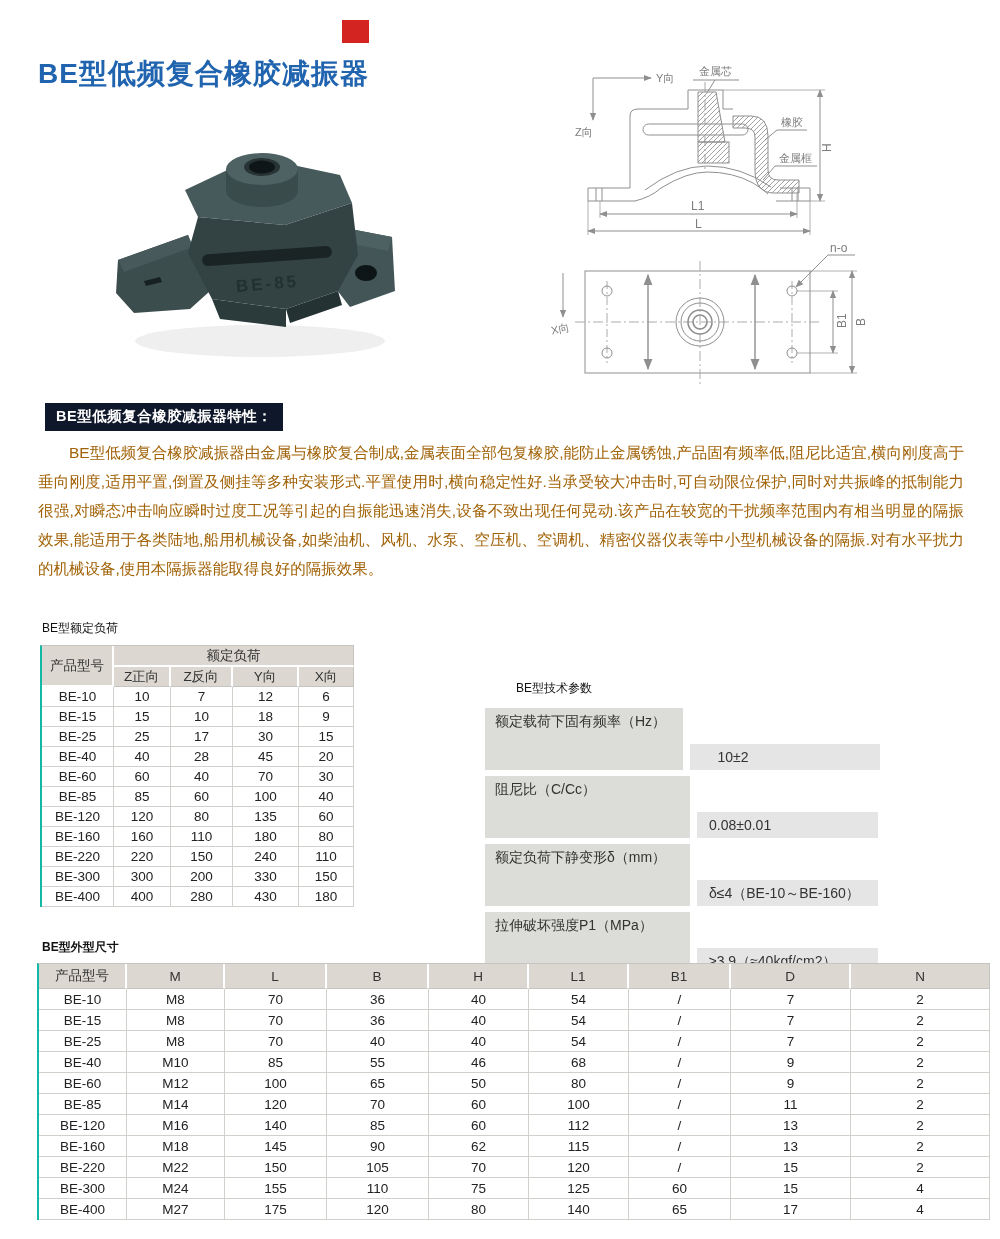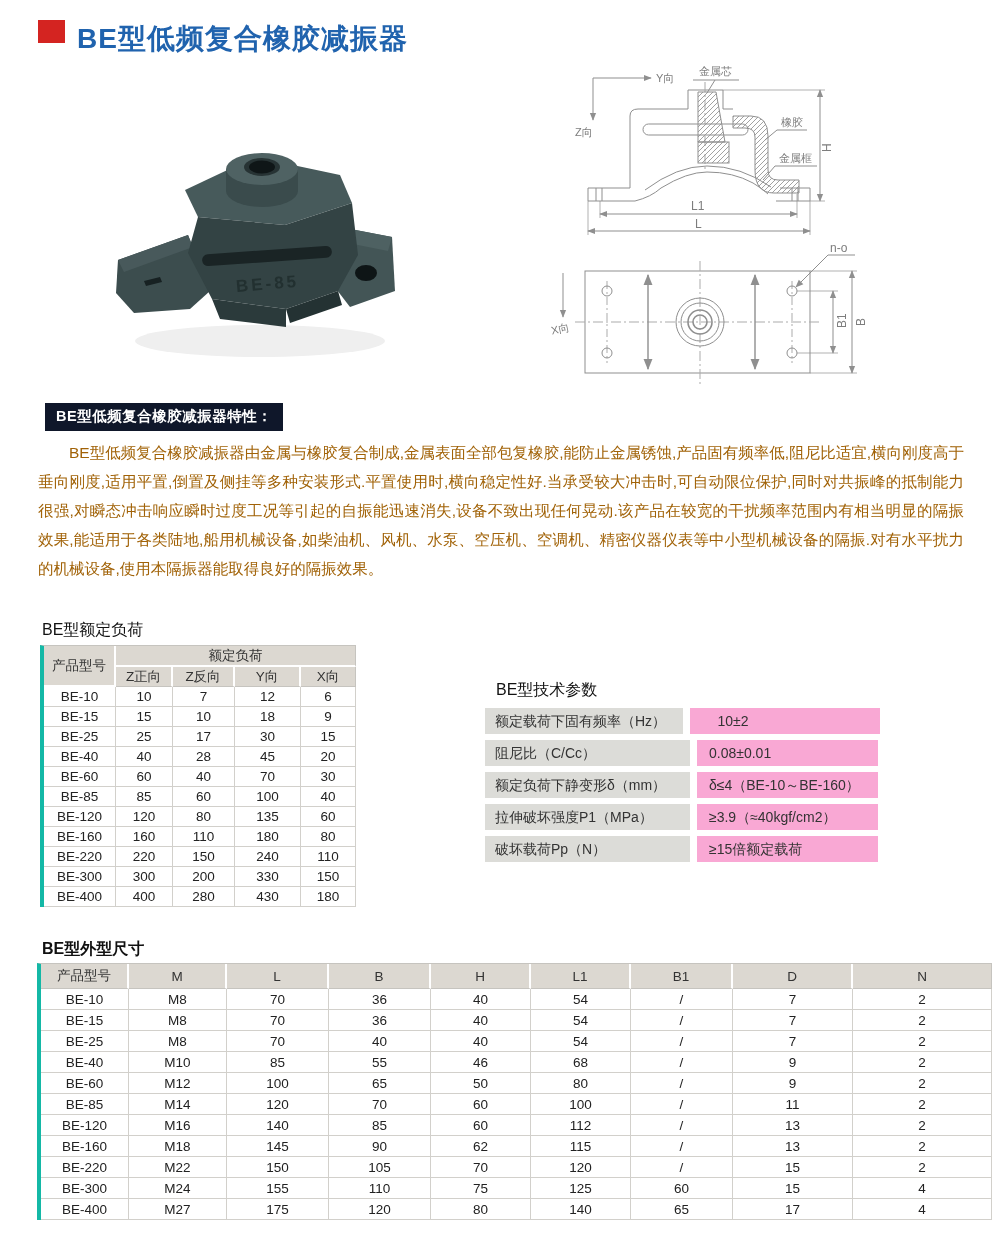--- a/index.html
+++ b/index.html
@@ -1,64 +1,64 @@
 <!DOCTYPE html>
 <html><head>
 <meta charset="utf-8">
 <style>
   html,body{margin:0;padding:0;background:#fff;}
   #page{position:relative;width:1000px;height:1239px;background:#fff;overflow:hidden;
         font-family:"Liberation Sans","DejaVu Sans",sans-serif;color:#222;}
 
   
-  .title-row{position:absolute;left:38px;top:20px;display:flex;align-items:flex-start;gap:12px;}
+  .title-row{position:absolute;left:38px;top:20px;display:flex;align-items:flex-end;gap:12px;flex-direction:column;}
   .red-square{width:27px;height:23px;background:#d42421;}
   .page-title{font-size:28px;font-weight:bold;color:#2063ae;letter-spacing:1px;}
 
   
   .photo-wrap{position:absolute;left:90px;top:95px;width:320px;height:300px;}
   .sideview-wrap{position:absolute;left:555px;top:60px;width:340px;height:182px;}
   .topview-wrap{position:absolute;left:545px;top:243px;width:345px;height:165px;}
 
   
   .feature-banner{position:absolute;left:45px;top:403px;background:#0f172a;color:#fff;
       font-size:14.5px;font-weight:bold;padding:4px 11px 5px 11px;letter-spacing:.5px;}
 
   
   .desc{position:absolute;left:38px;top:438px;width:926px;font-size:15.5px;line-height:29px;
       color:#a16207;text-align:justify;text-indent:2em;}
 
   
-  .sec-title{position:absolute;font-size:16px;color:#111;}
+  .sec-title{position:absolute;font-size:12px;color:#111;}
   #load-title{left:42px;top:620px;}
-  #params-title{left:496px;top:680px;}
+  #params-title{left:516px;top:680px;}
   #dim-title{left:42px;top:939px;font-weight:bold;}
 
   
   table{border-collapse:separate;border-spacing:0;table-layout:fixed;}
-  .grid-table{border-top:1px solid #c6c4bf;border-left:4px solid #14b8a6;font-size:13.5px;}
+  .grid-table{border-top:1px solid #c6c4bf;border-left:2px solid #14b8a6;font-size:13.5px;}
   .grid-table th{background:#dcd8d1;font-weight:normal;color:#333;text-align:center;
       border-right:2px solid #fff;border-bottom:2px solid #fff;height:19px;padding:0 2px;}
   .grid-table th:last-child{border-right:1px solid #c6c4bf;}
   .grid-table tr.last-head th{border-bottom:1px solid #c6c4bf;}
   .grid-table td{background:#fff;text-align:center;color:#222;
       border-right:1px solid #d2d0cb;border-bottom:1px solid #d2d0cb;height:19px;padding:0 2px;}
 
   #load-table{position:absolute;left:40px;top:645px;width:312px;}
   #dim-table{position:absolute;left:37px;top:963px;width:951px;}
   #dim-table th{height:24px;}
   #dim-table td{height:20px;}
 
   
   #params-table{position:absolute;left:485px;top:708px;width:395px;}
   .p-row{display:flex;margin-bottom:6px;}
   .p-label{width:195px;background:#dcdcd8;font-size:14px;color:#333;
       padding:5px 0 5px 10px;line-height:16px;}
-  .p-value{width:169px;background:#f9a8d4;font-size:14px;color:#333;margin-left:7px;
-      padding:5px 0 5px 12px;line-height:16px;}
+  .p-value{width:169px;background:#e5e5e5;font-size:14px;color:#333;margin-left:7px;
+      padding:5px 0 5px 12px;line-height:16px;margin-top:36px;}
   .p-row:first-child .p-value{padding-left:28px;}
 
   svg text{font-family:"Liberation Sans","DejaVu Sans",sans-serif;}
 </style>
 </head>
 <body>
 
 <div id="page">
 
   <div class="title-row">

